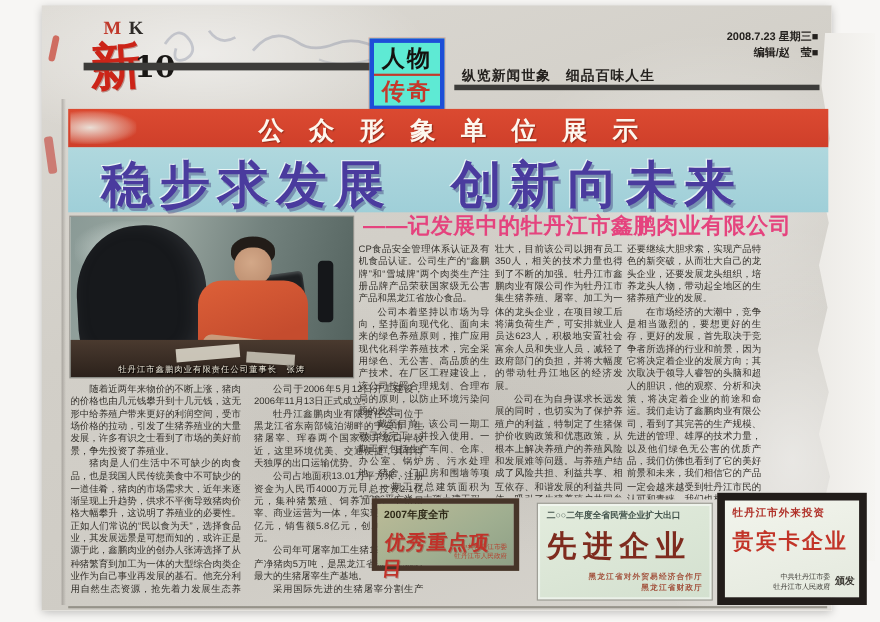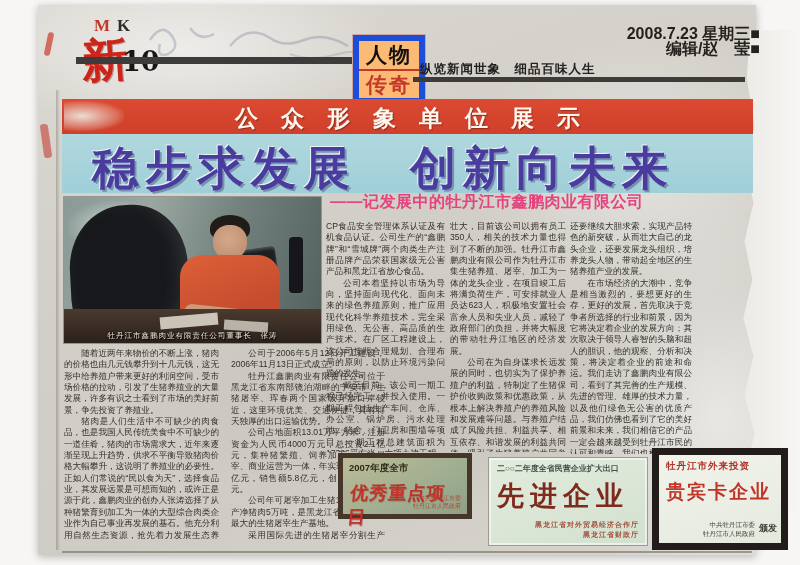--- a/index.html
+++ b/index.html
@@ -18,35 +18,35 @@
     clip-path:polygon(18% 0,100% 0,100% 100%,30% 100%,10% 92%,26% 84%,8% 76%,24% 68%,6% 60%,22% 52%,8% 44%,24% 36%,10% 28%,26% 20%,12% 10%);}
   .fold-edge{position:absolute;left:56px;top:90px;width:4px;height:460px;background:linear-gradient(90deg,rgba(90,85,80,.35),transparent);}
   .mark{position:absolute;border-radius:3px;}
   .handwriting{position:absolute;left:140px;top:10px;pointer-events:none;}
   
   .mk{position:absolute;left:94px;top:16px;font-family:"Liberation Serif",serif;font-weight:bold;font-size:17px;letter-spacing:7px;}
   .mk .m{color:#c0392b;} .mk .k{color:#2e2b28;}
   .xin{position:absolute;left:82px;top:30px;font-size:46px;font-weight:900;color:#cc2418;font-family:"DejaVu Serif",serif;transform:rotate(-4deg);text-shadow:1px 1px 0 rgba(120,20,10,.4);}
   .pagenum{position:absolute;left:122px;top:46px;font-size:27px;font-weight:bold;color:#191715;font-family:"DejaVu Serif",serif;}
   .bar-left{position:absolute;left:76px;top:57px;width:276px;height:7px;background:#3d3c3a;}
-  .section-box{position:absolute;left:353px;top:35px;width:60px;height:57px;border:6px solid #1d4ed8;background:#fdba74;box-shadow:0 0 0 1px rgba(197,57,43,.3);display:flex;flex-direction:column;}
+  .section-box{position:absolute;left:336px;top:35px;width:60px;height:57px;border:4px solid #1d4ed8;background:#5eead4;box-shadow:0 0 0 1px rgba(197,57,43,.3);display:flex;flex-direction:column;}
   .section-box .row{flex:1;display:flex;align-items:center;justify-content:center;font-size:21px;font-weight:900;letter-spacing:2px;}
   .section-box .r1{color:#14120f;border-bottom:2px solid #c5392b;}
   .section-box .r2{color:#c5392b;}
   .tagline{position:absolute;left:420px;top:61px;font-size:12.5px;font-weight:bold;color:#24211e;letter-spacing:1px;}
   .bar-right{position:absolute;left:413px;top:77px;width:332px;height:5px;background:#3d3c3a;}
-  .pubinfo{position:absolute;left:536px;top:26px;width:224px;text-align:right;font-size:16px;font-weight:bold;color:#24211e;line-height:15px;}
+  .pubinfo{position:absolute;left:520px;top:26px;width:224px;text-align:right;font-size:10px;font-weight:bold;color:#24211e;line-height:15px;}
   
   .banner{position:absolute;left:62px;top:99px;width:691px;height:35px;background:linear-gradient(180deg,#db4a31,#cf3f2a);display:flex;align-items:flex-end;justify-content:center;}
   .banner::before{content:"";position:absolute;left:2px;top:2px;width:60px;height:30px;background:radial-gradient(ellipse at 30% 50%,rgba(235,230,222,.95),rgba(235,230,222,.25) 60%,transparent 75%);}
   .banner .btxt{color:#fdf7ee;font-size:23px;font-weight:900;letter-spacing:23px;text-indent:23px;text-shadow:1px 1px 1px rgba(90,20,10,.5);}
   .blueband{position:absolute;left:62px;top:134px;width:691px;height:59px;background:linear-gradient(180deg,#b0d8de,#9fcfd8);}
   .headline{position:absolute;left:92px;top:138px;font-size:46px;font-weight:900;color:#4a3b9e;letter-spacing:7px;font-family:"DejaVu Sans",sans-serif;
     text-shadow:-1px -1px 0 rgba(255,255,255,.75),2px 2px 0 rgba(40,30,100,.35);}
-  .subtitle{position:absolute;left:330px;top:192px;width:426px;font-size:16px;font-weight:900;color:#e5437e;letter-spacing:.5px;}
+  .subtitle{position:absolute;left:330px;top:192px;width:426px;font-size:20px;font-weight:900;color:#e5437e;letter-spacing:.5px;}
   
   .photo{position:absolute;left:64px;top:197px;width:257px;height:146px;overflow:hidden;background:linear-gradient(105deg,#8a9a96 0%,#9aa7a1 30%,#73827e 60%,#51605c 100%);box-shadow:0 0 0 1px rgba(60,60,55,.4);}
   .ph-window{position:absolute;left:4px;top:4px;width:96px;height:52px;background:radial-gradient(ellipse,rgba(220,230,226,.8),transparent 75%);}
   .ph-chair{position:absolute;left:6px;top:8px;width:118px;height:132px;background:#17191c;border-radius:48% 46% 30% 30%;box-shadow:inset -8px -6px 18px rgba(120,125,130,.25);transform:rotate(-3deg);}
   .ph-hair{position:absolute;left:146px;top:18px;width:40px;height:26px;background:#221c18;border-radius:50% 50% 40% 40%;}
   .ph-face{position:absolute;left:149px;top:28px;width:34px;height:34px;background:radial-gradient(circle at 45% 40%,#d3a888,#b98a6c);border-radius:46%;}
   .ph-shirt{position:absolute;left:116px;top:58px;width:100px;height:72px;background:linear-gradient(160deg,#dd6038,#c54c2e 70%);border-radius:22px 22px 0 0;}
   .ph-collar{position:absolute;left:152px;top:58px;width:28px;height:12px;background:#a83d24;clip-path:polygon(0 0,100% 0,50% 100%);}
   .ph-arm{position:absolute;left:120px;top:112px;width:110px;height:16px;background:#c99b7c;border-radius:8px;transform:rotate(6deg);}
   .ph-desk{position:absolute;left:0;bottom:0;width:100%;height:34px;background:linear-gradient(180deg,#4a3a2f,#2b211b);}

